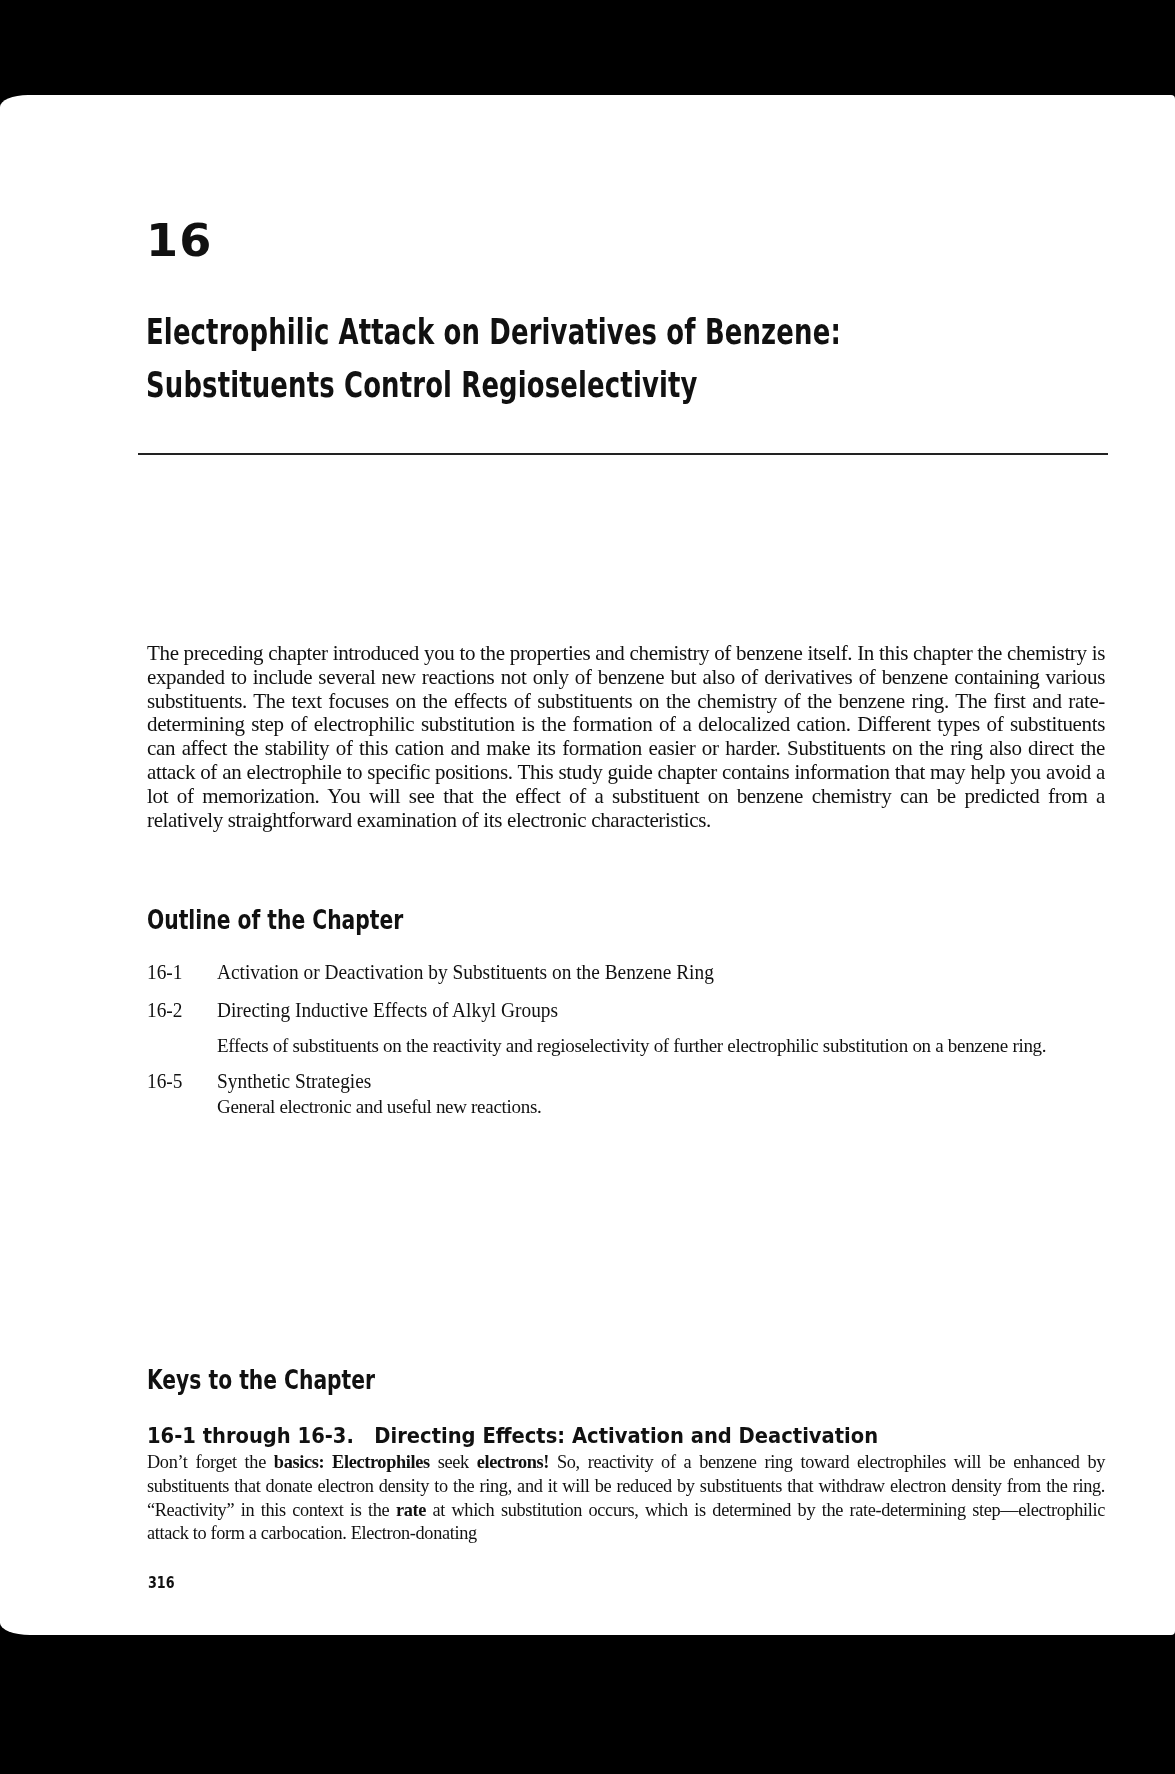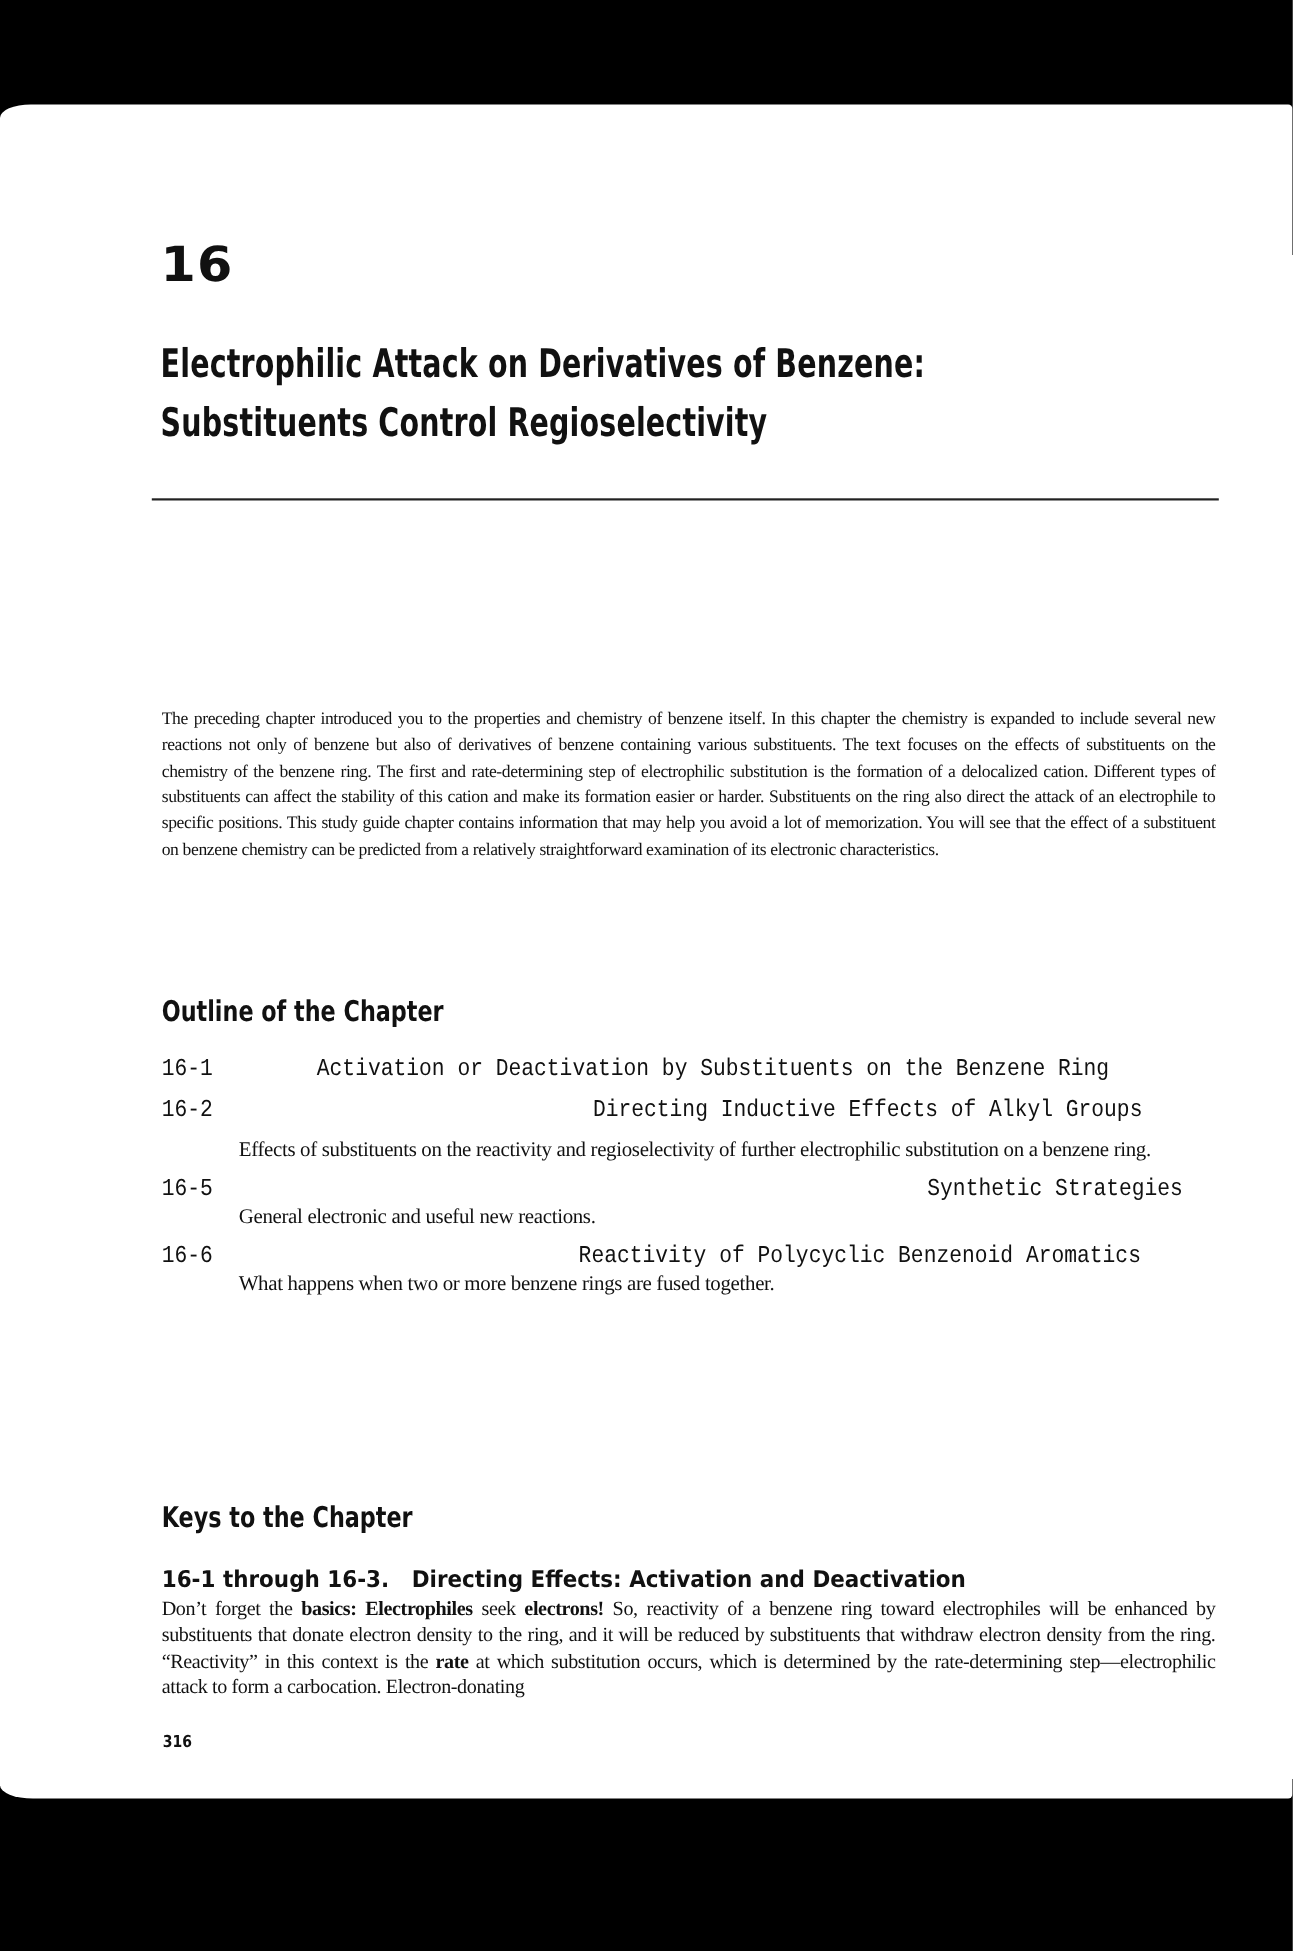--- a/index.html
+++ b/index.html
@@ -52,21 +52,21 @@
       left: 138px;
       top: 453px;
       width: 970px;
       height: 2px;
       background: #222;
     }
     .intro {
       left: 147px;
       top: 642px;
       width: 958px;
-      font-size: 16px;
+      font-size: 21px;
       line-height: 23.8px;
       text-align: justify;
       letter-spacing: -0.35px;
     }
     .section-heading {
       font-family: "DejaVu Sans", sans-serif;
       font-weight: bold;
       font-size: 26px;
       transform: scaleX(0.78);
       transform-origin: left top;
@@ -79,26 +79,25 @@
       left: 147px;
       top: 958px;
       width: 960px;
     }
     .outline-item {
       position: relative;
       margin-bottom: 10px;
     }
     .outline-row {
       display: flex;
-      font-family: Liberation Mono, monospace;
+      font-family: Liberation Serif, serif;
       font-weight: 300;
       font-size: 22px;
       line-height: 28px;
       white-space: nowrap;
-      justify-content: space-between;
     }
     .outline-num {
       width: 70px;
       display: inline-block;
       transform: scaleX(0.88);
       transform-origin: left center;
     }
     .outline-title {
       display: inline-block;
       transform: scaleX(0.88);
@@ -176,27 +175,20 @@
   <div class="outline-item">
     <div class="outline-desc">Effects of substituents on the reactivity and regioselectivity of further electrophilic substitution on a benzene ring.</div>
   </div>
   <div class="outline-item">
     <div class="outline-row">
       <span class="outline-num">16-5</span>
       <span class="outline-title">Synthetic Strategies</span>
     </div>
     <div class="outline-desc">General electronic and useful new reactions.</div>
   </div>
-  <div class="outline-item">
-    <div class="outline-row">
-      <span class="outline-num">16-6</span>
-      <span class="outline-title">Reactivity of Polycyclic Benzenoid Aromatics</span>
-    </div>
-    <div class="outline-desc">What happens when two or more benzene rings are fused together.</div>
-  </div>
 </div>
 
 <div class="abs section-heading keys-heading">Keys to the Chapter</div>
 
 <div class="abs subsection-heading">
   <span>16-1 through 16-3.</span><span class="gap"></span><span>Directing Effects: Activation and Deactivation</span>
 </div>
 
 <p class="abs keys-body" style="margin:0"><span>Don’t forget the </span><b>basics: Electrophiles</b><span> seek </span><b>electrons!</b><span> So, reactivity of a benzene ring toward electrophiles will be enhanced by substituents that donate electron density to the ring, and it will be reduced by substituents that withdraw electron density from the ring. “Reactivity” in this context is the </span><b>rate</b><span> at which substitution occurs, which is determined by the rate-determining step—electrophilic attack to form a carbocation. Electron-donating</span></p>
 

